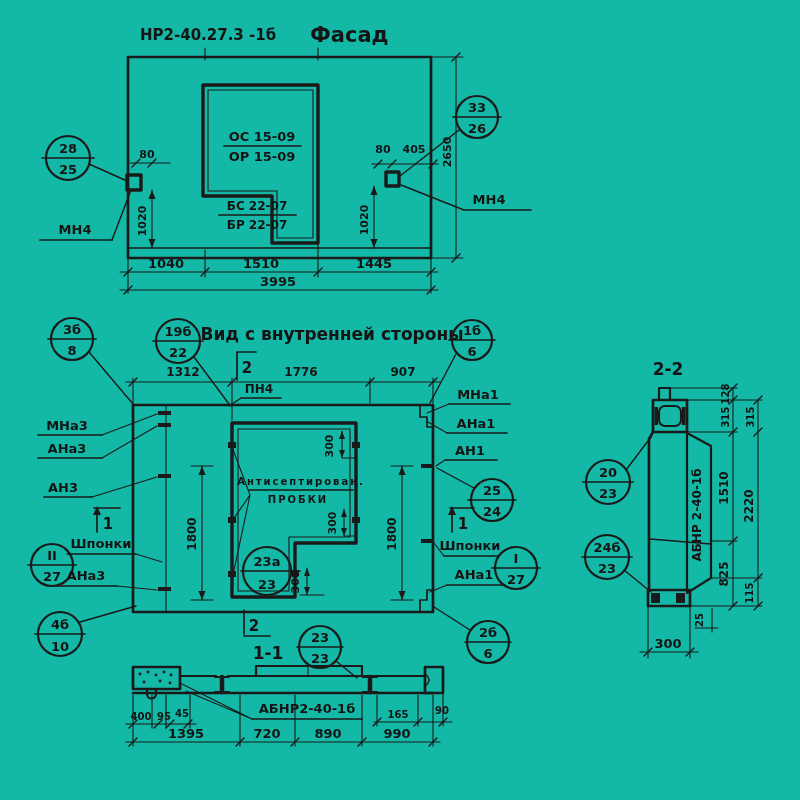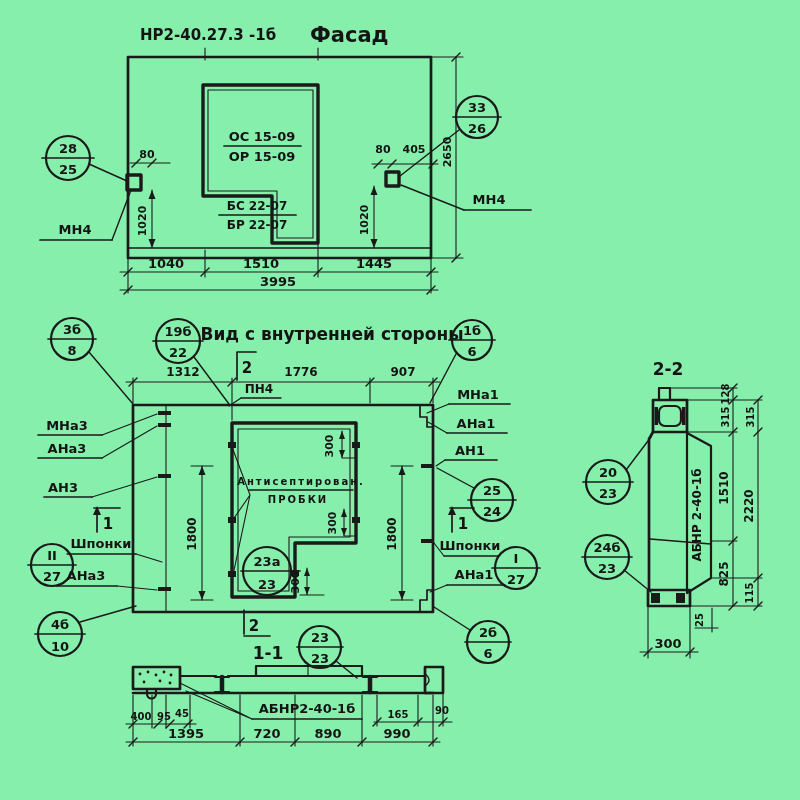--- a/index.html
+++ b/index.html
@@ -1,16 +1,16 @@
 <!DOCTYPE html>
 <html><head>
 <meta charset="utf-8">
 <style>
   html,body{margin:0;padding:0;background:#ffffff;}
-  .page{width:800px;height:800px;background:#86efac;position:relative;}
+  .page{width:800px;height:800px;background:#14b8a6;position:relative;}
   svg{display:block}
   .s{stroke:#1a1a1a;fill:none;stroke-linecap:round;stroke-linejoin:round}
   .w1{stroke-width:1.1}.w12{stroke-width:1.4}.w16{stroke-width:1.7}
   .w2{stroke-width:2.2}.w25{stroke-width:2.7}.w3{stroke-width:3.4}
   .blk{fill:#1a1a1a;stroke:none}
   text{fill:#141414;font-family:"DejaVu Sans","Liberation Sans",sans-serif;font-weight:bold;text-anchor:middle}
   .t10{font-size:10px}.t11{font-size:11px}.t12{font-size:12px}.t13{font-size:13px}
   .t15{font-size:15px}.t17{font-size:17px}.t21{font-size:21px}
   .tas{text-anchor:start}
   .lsp{letter-spacing:2px}

